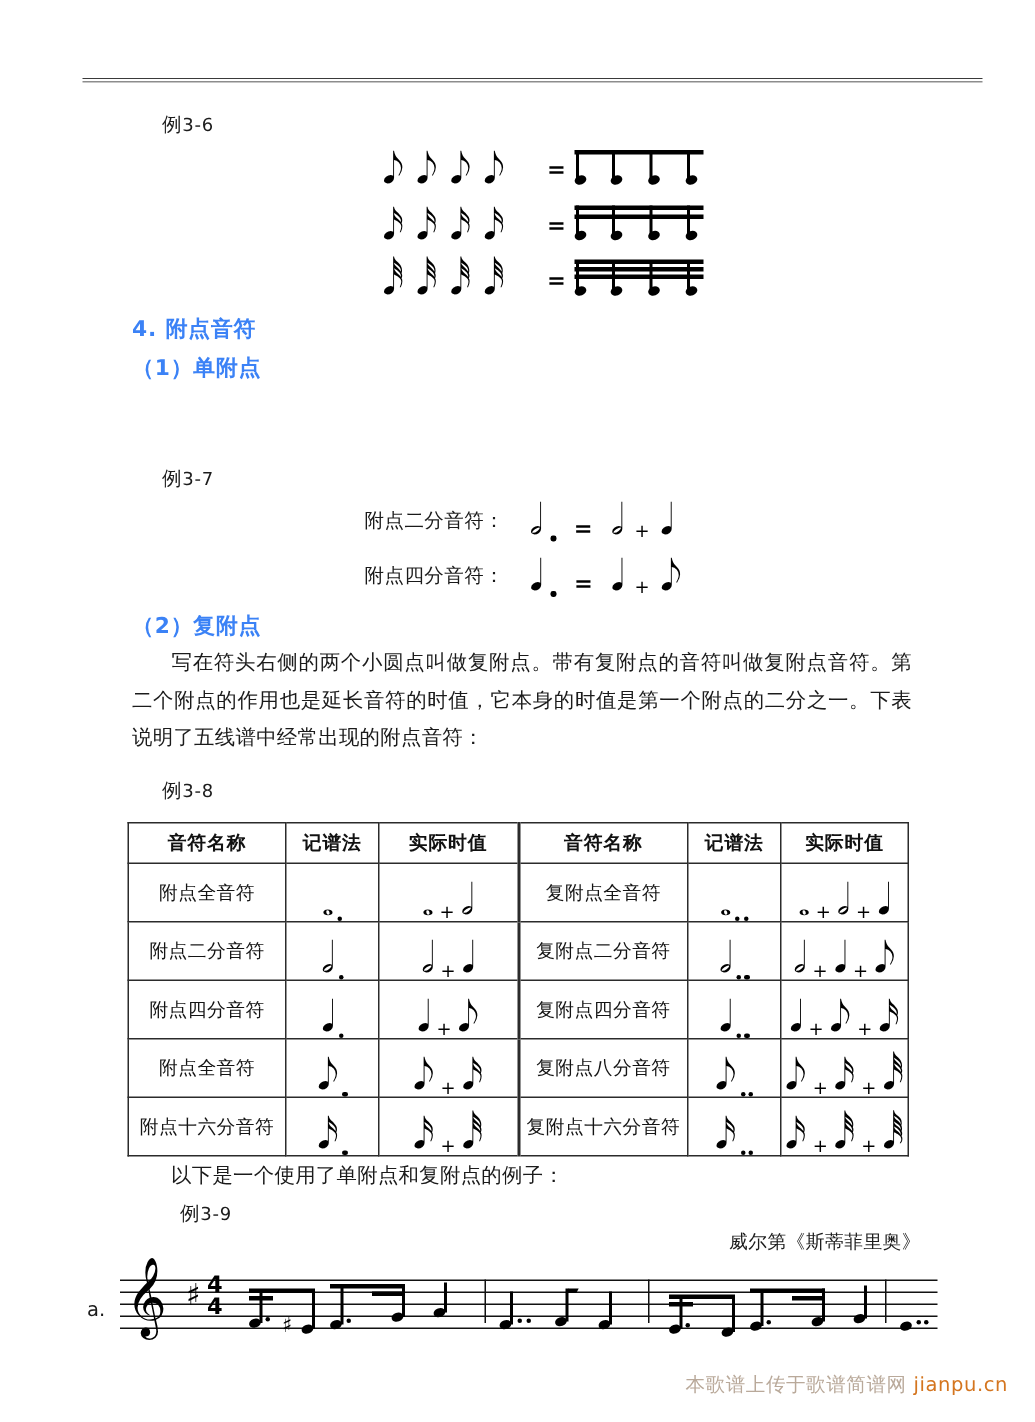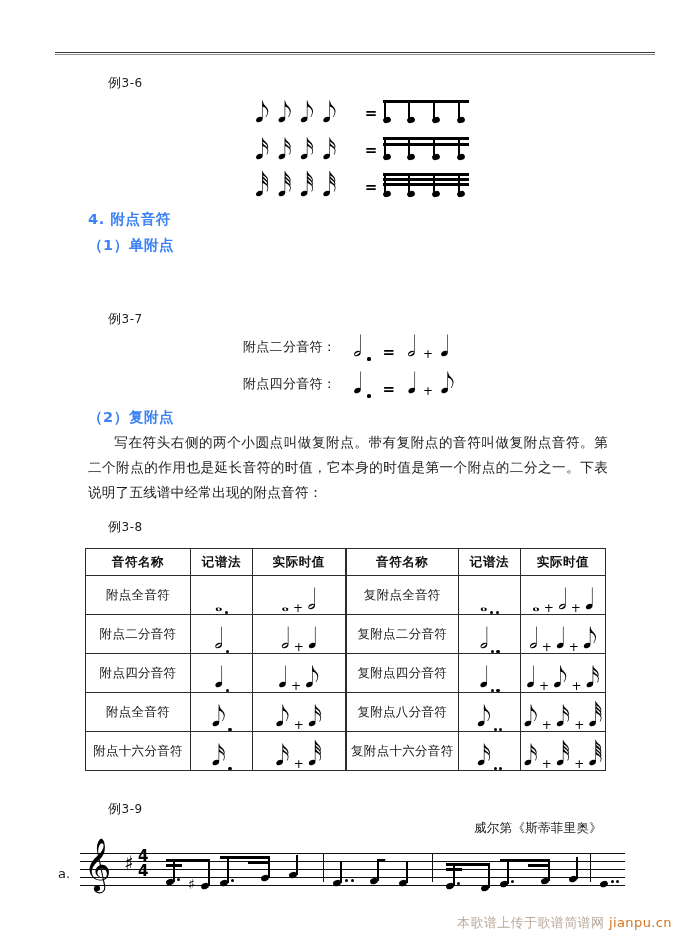--- a/index.html
+++ b/index.html
@@ -230,21 +230,21 @@
     align-items: flex-end;
     justify-content: center;
     gap: 1px;
     height: 38px;
   }
   .midsep { border-left: 2px solid #2b2b2b !important; }
 
   
   .attrib {
     position: absolute;
-    right: 88px;
+    right: 76px;
     top: 820px;
     font-size: 12.5px;
     color: #1b1b1b;
     letter-spacing: 0.3px;
     white-space: nowrap;
   }
   .staff-label {
     position: absolute;
     left: 58px;
     top: 866px;
@@ -667,22 +667,23 @@
               <span class="mus n-16th">𝅘𝅥𝅰</span>
               <span class="plus">+</span>
               <span class="mus n-16th">𝅘𝅥𝅱</span>
             </div>
           </td>
         </tr>
       </tbody>
     </table>
   </div>
 
-
-  <div class="ex-label" style="left:108px; top:800px;">
+  <div class="para" style="left:114px; top:772px; width:500px;">以下是一个使用了单附点和复附点的例子：</div>
+
+  <div class="ex-label" style="left:120px; top:800px;">
     <span>例</span><span class="num">3-9</span>
   </div>
 
   <div class="attrib">威尔第《斯蒂菲里奥》</div>
 
   <div class="staff-label">a.</div>
 
   <div class="staff-box">
     <div class="staff-line" style="top:8px;"></div>
     <div class="staff-line" style="top:16px;"></div>

